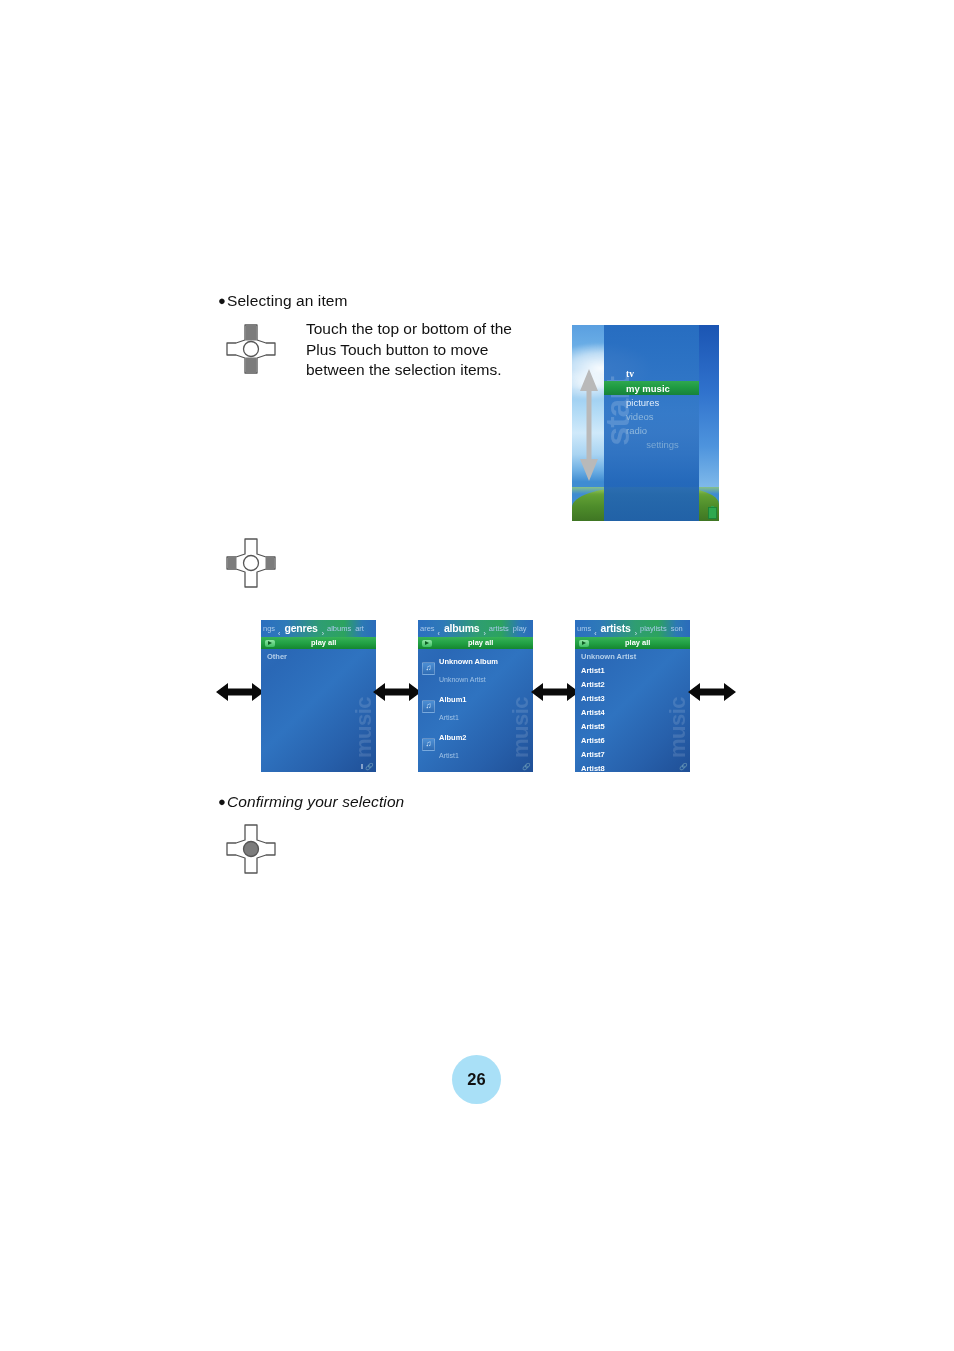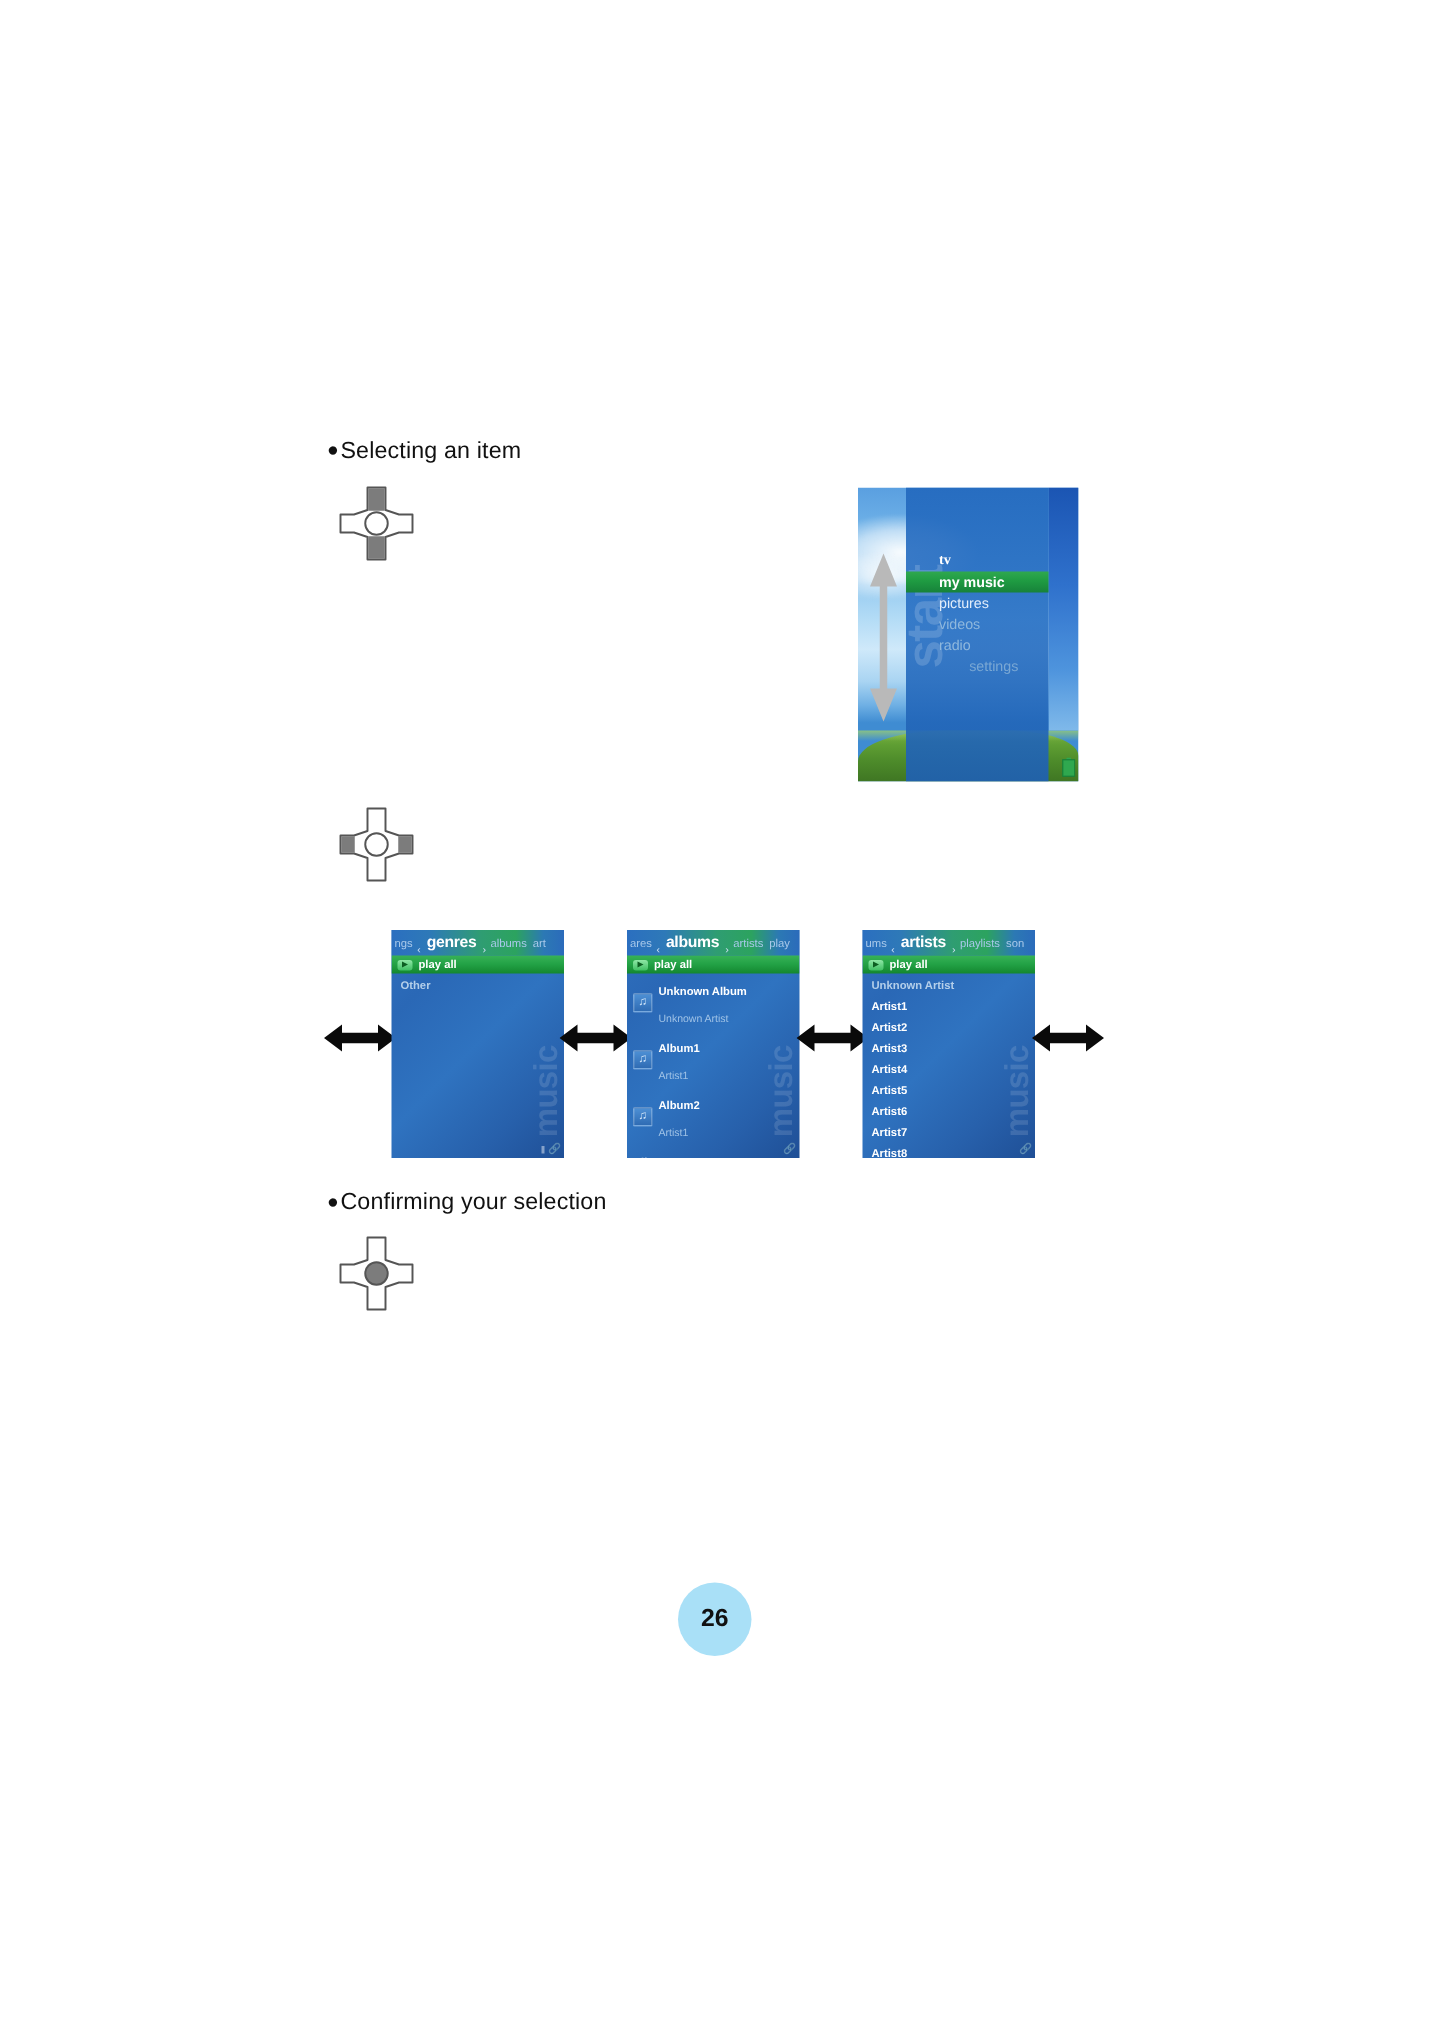--- a/index.html
+++ b/index.html
@@ -158,20 +158,21 @@
     letter-spacing:-.2px;
     padding:0 3px;
   }
   .ms-tabs .chev{font-size:7px;color:#cfe2f5;padding:0 1px;}
   .ms-playall{
     position:relative;
     height:12px;
     background:linear-gradient(to bottom,#37b257 0%,#22a145 50%,#14872f 100%);
     display:flex;align-items:center;
     padding-left:4px;
+    gap:32px;
   }
   .ms-playall .pbox{
     width:10px;height:7px;
     background:linear-gradient(to bottom,#8fe7a6,#3fbf63);
     border-radius:2px;
     display:flex;align-items:center;justify-content:center;
     margin-right:4px;
     flex:0 0 auto;
   }
   .ms-playall .pbox .tri{
@@ -249,20 +250,21 @@
 
   <div class="dpad" style="left:222px;top:320px;">
     <svg viewBox="0 0 58 58" xmlns="http://www.w3.org/2000/svg">
       <path d="M23 5 H35 V20 L44 23 H53 V35 H44 L35 38 V53 H23 V38 L14 35 H5 V23 H14 L23 20 Z" fill="#ffffff" stroke="#555" stroke-width="1.3" stroke-linejoin="round"></path>
       <rect x="23.5" y="5.5" width="11" height="15" fill="#7c7c7c"></rect>
       <rect x="23.5" y="37.5" width="11" height="15" fill="#7c7c7c"></rect>
       <circle cx="29" cy="29" r="7.5" fill="#ffffff" stroke="#555" stroke-width="1.3"></circle>
     </svg>
   </div>
 
+  <div class="body-text" style="left:306px;top:319px;width:240px;">Touch the top or bottom of the Plus Touch button to move between the selection items.</div>
 
   <div class="start-screen">
     <div class="start-sky"></div>
     <div class="start-cloud"></div>
     <div class="start-cloud2"></div>
     <div class="start-hill"></div>
     <div class="start-rightband"></div>
 
     <div class="start-arrow">
       <svg viewBox="0 0 22 116" xmlns="http://www.w3.org/2000/svg">
@@ -426,21 +428,21 @@
       <span class="bt">🔗</span>
     </div>
   </div>
 
   <div class="hv-arrow" style="left:688px;top:681px;">
     <svg width="48" height="22" viewBox="0 0 48 22" xmlns="http://www.w3.org/2000/svg">
       <polygon points="0,11 12,2 12,7.5 36,7.5 36,2 48,11 36,20 36,14.5 12,14.5 12,20" fill="#0a0a0a"></polygon>
     </svg>
   </div>
 
-  <div class="bullet-head" style="left:218px;top:793px;">
+  <div class="bullet-head" style="left:218px;top:793px;font-style:italic;">
     <span class="dot">●</span><span>Confirming your selection</span>
   </div>
 
   <div class="dpad" style="left:222px;top:820px;">
     <svg viewBox="0 0 58 58" xmlns="http://www.w3.org/2000/svg">
       <path d="M23 5 H35 V20 L44 23 H53 V35 H44 L35 38 V53 H23 V38 L14 35 H5 V23 H14 L23 20 Z" fill="#ffffff" stroke="#555" stroke-width="1.3" stroke-linejoin="round"></path>
       <circle cx="29" cy="29" r="7.5" fill="#7c7c7c" stroke="#555" stroke-width="1.3"></circle>
     </svg>
   </div>
 

